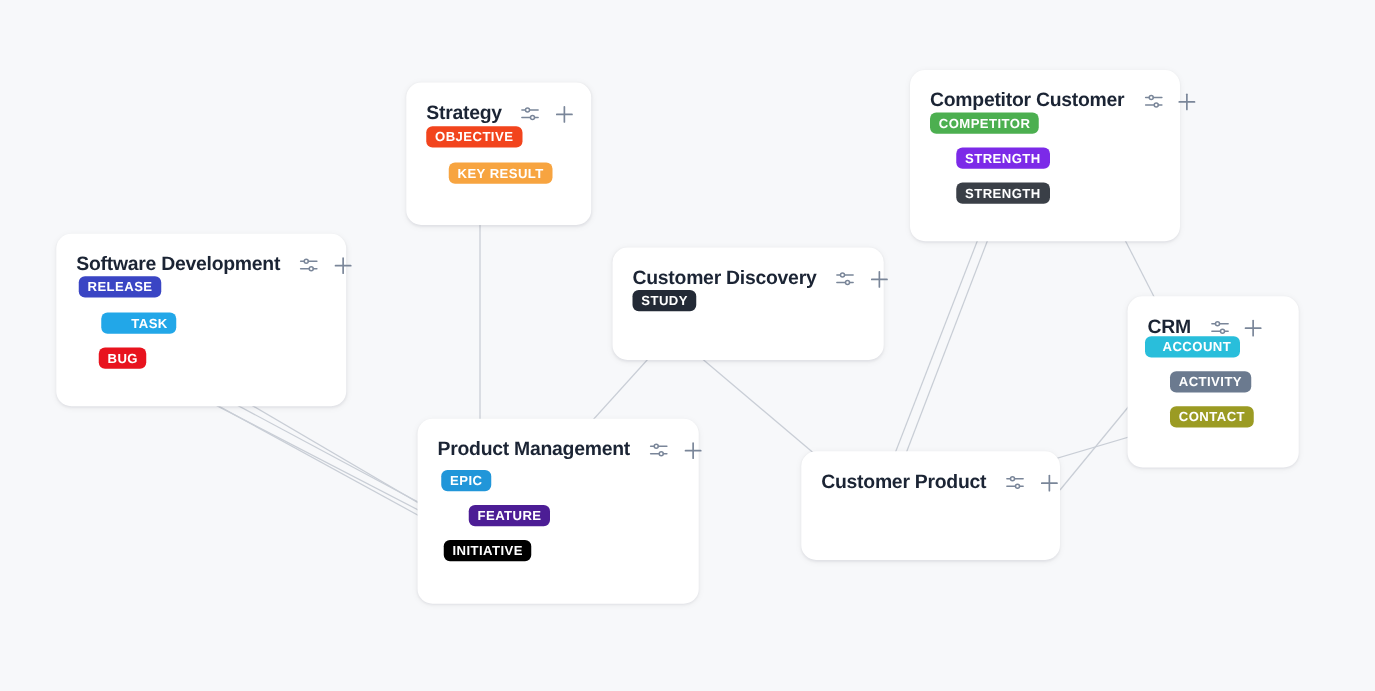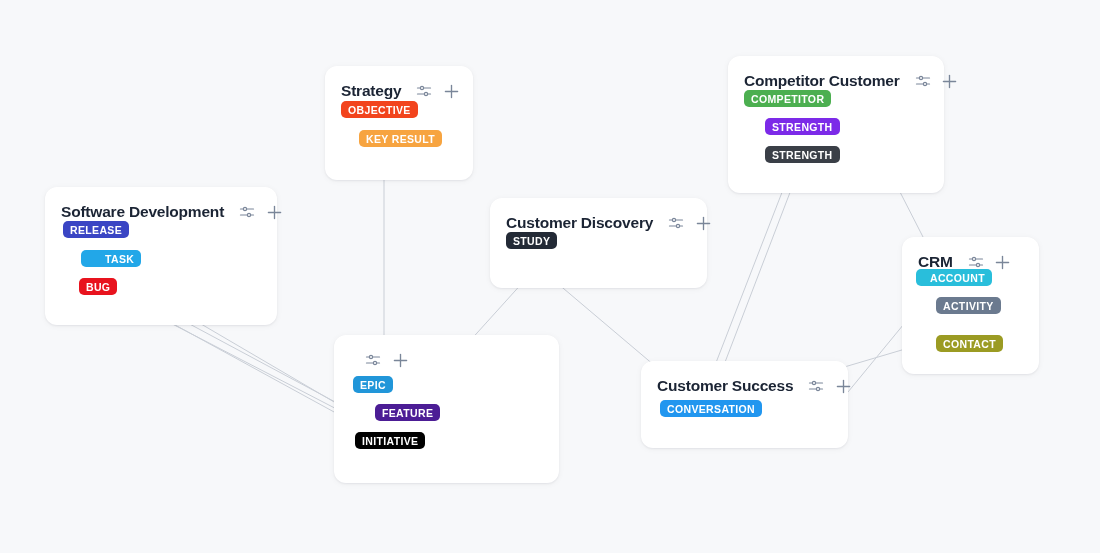--- a/index.html
+++ b/index.html
@@ -254,25 +254,26 @@
             <svg width="17" height="17" viewBox="0 0 17 17" fill="none" stroke="currentColor" stroke-width="1.35" stroke-linecap="round">
               <line x1="8.5" y1="2.4" x2="8.5" y2="14.6"></line>
               <line x1="2.4" y1="8.5" x2="14.6" y2="8.5"></line>
             </svg>
           </div>
         </div>
       </div>
       <div class="badges">
         <div class="badge" style="background: rgb(41, 190, 219); left: 14px; top: -4px; padding-left: 14px;">ACCOUNT</div>
         <div class="badge" style="background: rgb(107, 122, 143); left: 34px; top: 24px;">ACTIVITY</div>
-        <div class="badge" style="background: rgb(155, 155, 35); left: 34px; top: 62px; text-align: center;">CONTACT</div>
+        <div class="badge" style="background: rgb(155, 155, 35); left: 34px; top: 52px; text-align: center;">CONTACT</div>
       </div>
     </div>
     <div class="card" style="left: 334px; top: 335px; width: 225px; height: 148px;">
       <div class="card-head">
+        <div class="card-title">Product Management</div>
         <div class="head-icons">
           <div class="icon-btn">
             <svg width="16" height="16" viewBox="0 0 16 16" fill="none" stroke="currentColor" stroke-width="1.2" stroke-linecap="round">
               <line x1="1.5" y1="5" x2="4.3" y2="5"></line>
               <line x1="7.7" y1="5" x2="14.5" y2="5"></line>
               <circle cx="6" cy="5" r="1.6" fill="none"></circle>
               <line x1="1.5" y1="11" x2="8.3" y2="11"></line>
               <line x1="11.7" y1="11" x2="14.5" y2="11"></line>
               <circle cx="10" cy="11" r="1.6" fill="none"></circle>
             </svg>
@@ -286,37 +287,34 @@
         </div>
       </div>
       <div class="badges">
         <div class="badge" style="background: rgb(33, 150, 217); left: 19px; top: 5px;">EPIC</div>
         <div class="badge" style="background: #4c1d95; left: 41px; top: 33px;">FEATURE</div>
         <div class="badge" style="background: #000000; left: 21px; top: 61px;">INITIATIVE</div>
       </div>
     </div>
     <div class="card" style="left: 641px; top: 361px; width: 207px; height: 87px;">
       <div class="card-head">
-        <div class="card-title">Customer Success</div>
-        <div class="head-icons">
-          <div class="icon-btn">
-            <svg width="16" height="16" viewBox="0 0 16 16" fill="none" stroke="currentColor" stroke-width="1.2" stroke-linecap="round">
-              <line x1="1.5" y1="5" x2="4.3" y2="5"></line>
-              <line x1="7.7" y1="5" x2="14.5" y2="5"></line>
-              <circle cx="6" cy="5" r="1.6" fill="none"></circle>
-              <line x1="1.5" y1="11" x2="8.3" y2="11"></line>
-              <line x1="11.7" y1="11" x2="14.5" y2="11"></line>
-              <circle cx="10" cy="11" r="1.6" fill="none"></circle>
-            </svg>
-          </div>
-          <div class="icon-btn">
-            <svg width="17" height="17" viewBox="0 0 17 17" fill="none" stroke="currentColor" stroke-width="1.35" stroke-linecap="round">
-              <line x1="8.5" y1="2.4" x2="8.5" y2="14.6"></line>
-              <line x1="2.4" y1="8.5" x2="14.6" y2="8.5"></line>
-            </svg>
-          </div>
-        </div>
-      </div>
-      <div class="badges">
-        <div class="badge" style="background: rgb(33, 150, 239); left: 19px; top: 3px;">CONVERSATION</div>
+        <div class="card-title">Customer Product</div>
+        <div class="head-icons">
+          <div class="icon-btn">
+            <svg width="16" height="16" viewBox="0 0 16 16" fill="none" stroke="currentColor" stroke-width="1.2" stroke-linecap="round">
+              <line x1="1.5" y1="5" x2="4.3" y2="5"></line>
+              <line x1="7.7" y1="5" x2="14.5" y2="5"></line>
+              <circle cx="6" cy="5" r="1.6" fill="none"></circle>
+              <line x1="1.5" y1="11" x2="8.3" y2="11"></line>
+              <line x1="11.7" y1="11" x2="14.5" y2="11"></line>
+              <circle cx="10" cy="11" r="1.6" fill="none"></circle>
+            </svg>
+          </div>
+          <div class="icon-btn">
+            <svg width="17" height="17" viewBox="0 0 17 17" fill="none" stroke="currentColor" stroke-width="1.35" stroke-linecap="round">
+              <line x1="8.5" y1="2.4" x2="8.5" y2="14.6"></line>
+              <line x1="2.4" y1="8.5" x2="14.6" y2="8.5"></line>
+            </svg>
+          </div>
+        </div>
       </div>
     </div>
   </div>
 
 </body></html>

